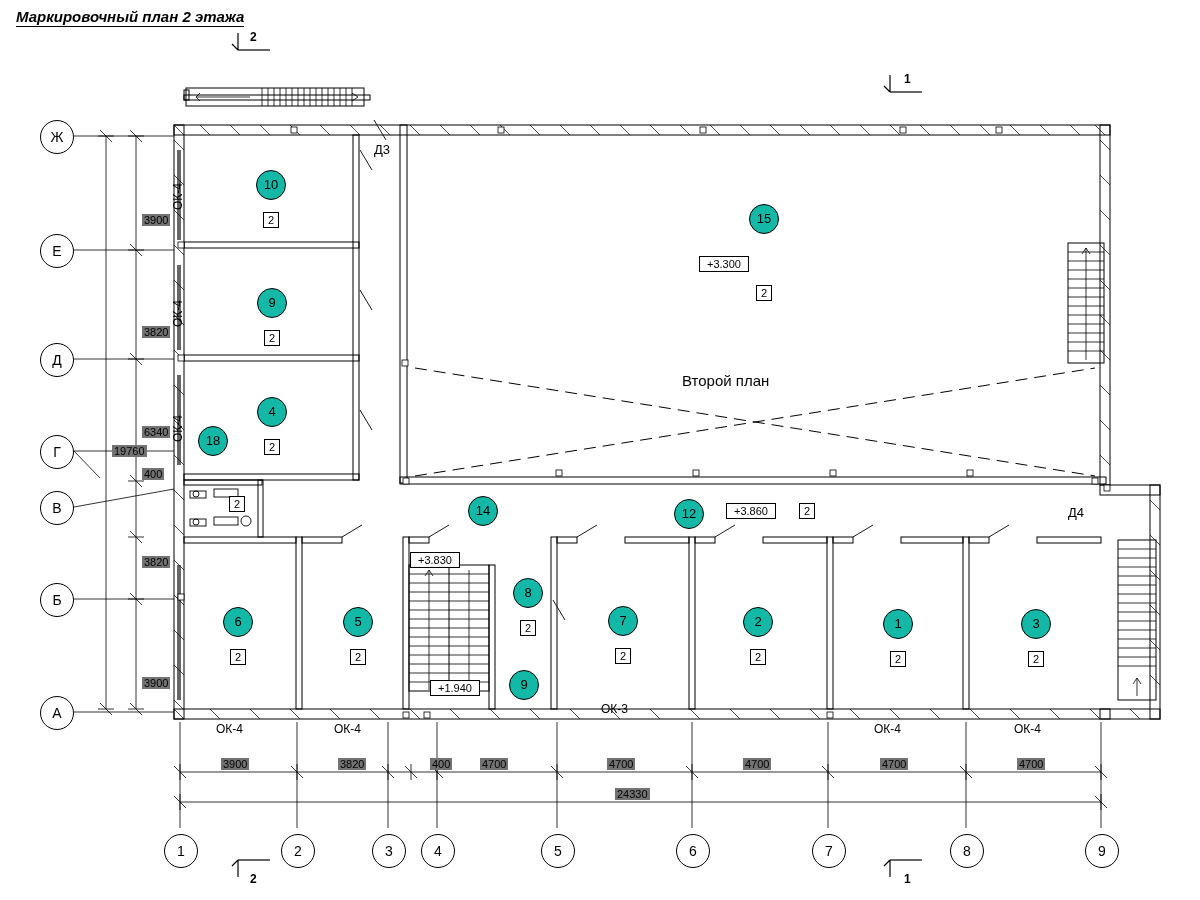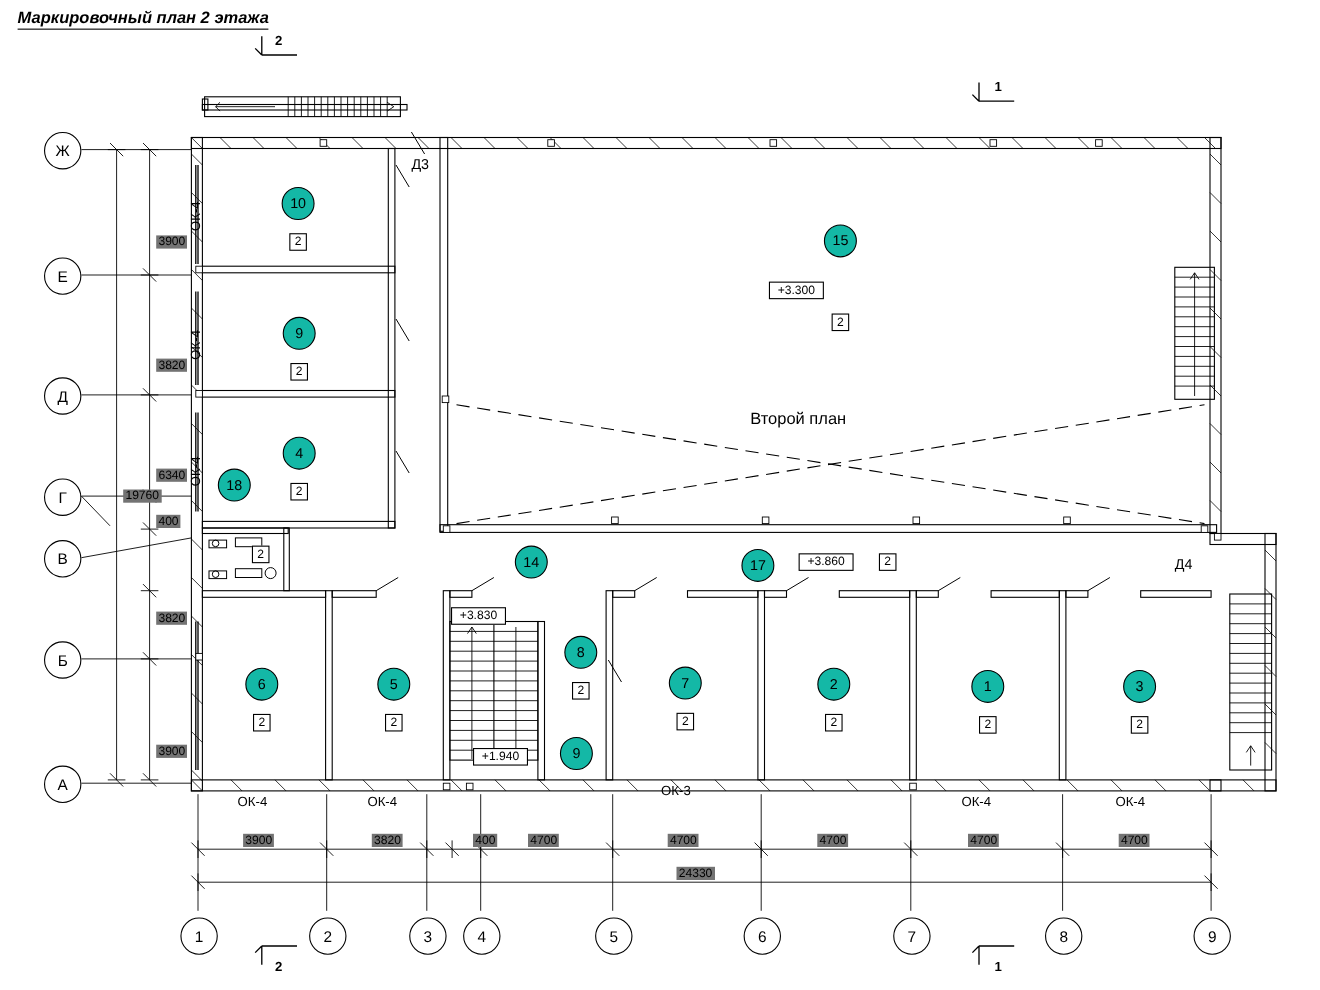--- a/index.html
+++ b/index.html
@@ -234,21 +234,21 @@
 <div class="roomnum" style="left:257px;top:397px;">4</div>
 <div class="box" style="left:264px;top:439px;width:14px;">2</div>
 
 <div class="roomnum" style="left:198px;top:426px;">18</div>
 <div class="box" style="left:229px;top:496px;width:14px;">2</div>
 
 <div class="roomnum" style="left:749px;top:204px;">15</div>
 <div class="box" style="left:756px;top:285px;width:14px;">2</div>
 
 <div class="roomnum" style="left:468px;top:496px;">14</div>
-<div class="roomnum" style="left:674px;top:499px;">17</div>
+<div class="roomnum" style="left:674px;top:499px;">12</div>
 <div class="box" style="left:799px;top:503px;width:14px;">2</div>
 
 <div class="roomnum" style="left:223px;top:607px;">6</div>
 <div class="box" style="left:230px;top:649px;width:14px;">2</div>
 
 <div class="roomnum" style="left:343px;top:607px;">5</div>
 <div class="box" style="left:350px;top:649px;width:14px;">2</div>
 
 <div class="roomnum" style="left:513px;top:578px;">8</div>
 <div class="box" style="left:520px;top:620px;width:14px;">2</div>
@@ -265,21 +265,21 @@
 <div class="box" style="left:890px;top:651px;width:14px;">2</div>
 
 <div class="roomnum" style="left:1021px;top:609px;">3</div>
 <div class="box" style="left:1028px;top:651px;width:14px;">2</div>
 
 <div class="lbl vert" style="left:171px;top:210px;">ОК-4</div>
 <div class="lbl vert" style="left:171px;top:327px;">ОК-4</div>
 <div class="lbl vert" style="left:171px;top:442px;">ОК-4</div>
 <div class="lbl" style="left:216px;top:722px;">ОК-4</div>
 <div class="lbl" style="left:334px;top:722px;">ОК-4</div>
-<div class="lbl" style="left:601px;top:702px;margin-top:10px;">ОК-3</div>
+<div class="lbl" style="left:601px;top:702px;">ОК-3</div>
 <div class="lbl" style="left:874px;top:722px;">ОК-4</div>
 <div class="lbl" style="left:1014px;top:722px;">ОК-4</div>
 
 <div class="axis" style="left:40px;top:120px;">Ж</div>
 <div class="axis" style="left:40px;top:234px;">Е</div>
 <div class="axis" style="left:40px;top:343px;">Д</div>
 <div class="axis" style="left:40px;top:435px;">Г</div>
 <div class="axis" style="left:40px;top:491px;">В</div>
 <div class="axis" style="left:40px;top:583px;">Б</div>
 <div class="axis" style="left:40px;top:696px;">А</div>

